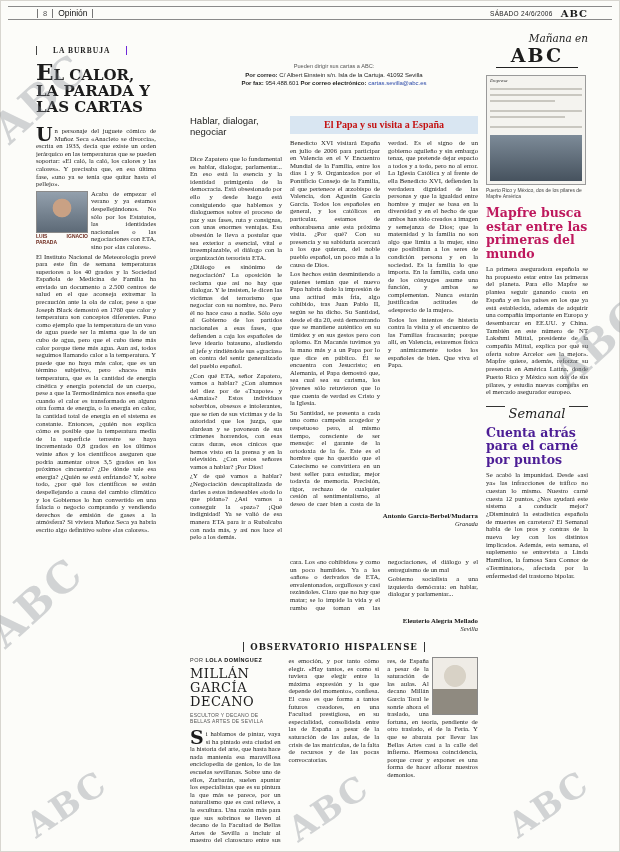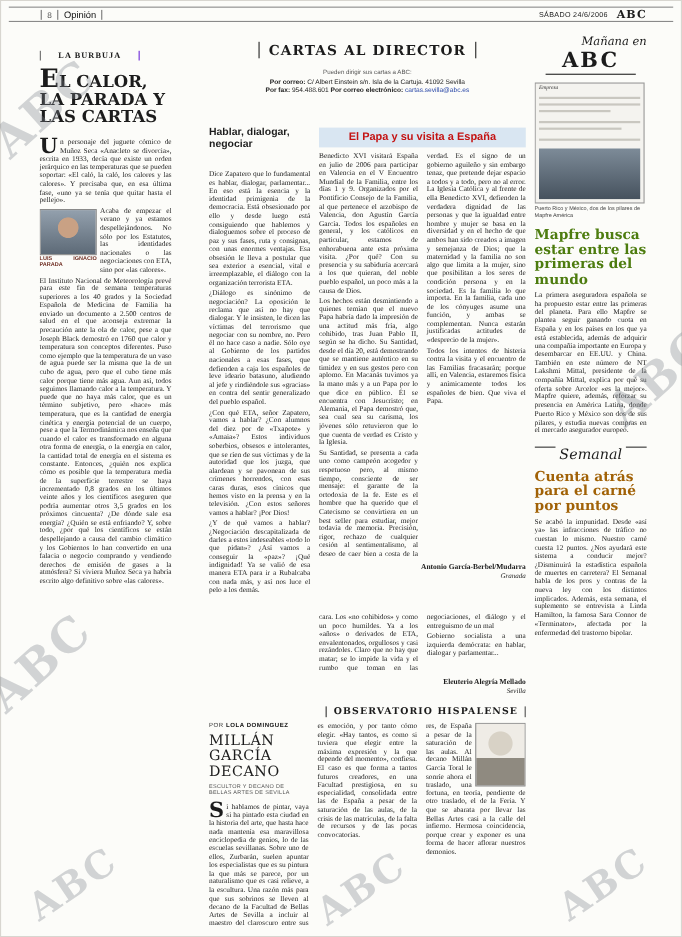--- a/index.html
+++ b/index.html
@@ -53,37 +53,37 @@
                  font-family:"DejaVu Serif",serif;font-size:12.5px;font-weight:bold;letter-spacing:1px}
   .cartas-header span{border-left:1.5px solid #222;border-right:1.5px solid #222;padding:0 8px}
   .cartas-info{position:absolute;left:206px;top:62px;width:256px;text-align:center;
                font-family:"Liberation Sans",sans-serif;font-size:6px;line-height:8.5px;color:#222}
   .cartas-info .lbl{font-weight:bold}
   .cartas-info .intro{font-size:5.6px;color:#555}
   .email{color:#2b49a8}
 
   
   .letter1{position:absolute;left:190px;top:116px;width:92px;height:522px;overflow:hidden}
-  .letter1 h3{font-family:"Liberation Sans",sans-serif;font-weight:bold;font-size:9.5px;line-height:10.5px;margin-bottom:18px}
+  .letter1 h3{font-family:"Liberation Sans",sans-serif;font-weight:normal;font-size:9.5px;line-height:10.5px;margin-bottom:18px}
 
   
   .letter2{position:absolute;left:290px;top:116px;width:188px}
-  .letter2-title{background:#d9e6f2;color:#c41212;font-family:Liberation Sans, sans-serif;
+  .letter2-title{background:#d9e6f2;color:#c41212;font-family:Liberation Serif, serif;
                  font-weight:bold;font-size:10px;line-height:18px;height:18px;text-align:center;margin-bottom:5px}
   .letter2-cols{column-count:2;column-gap:8px;column-fill:auto;height:370px;overflow:hidden}
   .sig{text-align:right;font-weight:bold;font-size:6.8px;line-height:8px;margin-top:3px}
   .sig-place{text-align:right;font-style:italic;font-size:6.4px;line-height:7px}
 
   
   .letter-cont{position:absolute;left:290px;top:558px;width:188px}
   .cont-cols{column-count:2;column-gap:8px;column-fill:auto;height:56px;overflow:hidden}
 
   
   .observatorio{position:absolute;left:190px;top:642px;width:288px;height:204px;overflow:hidden}
-  .obs-header{text-align:right;font-family:"DejaVu Serif",serif;font-size:8.5px;font-weight:bold;
+  .obs-header{text-align:center;font-family:"DejaVu Serif",serif;font-size:8.5px;font-weight:bold;
               letter-spacing:1px;margin-bottom:5px}
   .obs-header span{border-left:1px solid #333;border-right:1px solid #333;padding:0 6px}
   .obs-cols{display:flex;gap:8px;height:186px;overflow:hidden}
   .obs-col{width:90.6px}
   .byline{font-family:"Liberation Sans",sans-serif;font-size:5.5px;letter-spacing:.5px;color:#333;margin-bottom:4px}
   .byline b{font-weight:bold;color:#111}
   .obs-name{font-family:"DejaVu Serif",serif;font-size:13px;line-height:14px;letter-spacing:.5px;margin-bottom:3px}
   .obs-role{font-family:"Liberation Sans",sans-serif;font-size:5px;line-height:6px;color:#555;
             text-transform:uppercase;letter-spacing:.3px;margin-bottom:6px}
   .obs-photo{float:right;width:46px;height:58px;margin:0 0 2px 3px;border:1px solid #8a8a8a;
@@ -94,26 +94,26 @@
   .sidebar{position:absolute;left:486px;top:32px;width:102px;height:816px;overflow:hidden}
   .manana{font-style:italic;font-family:"DejaVu Serif",serif;font-size:10.5px;text-align:right}
   .abc-logo{font-family:"DejaVu Serif",serif;font-size:19px;font-weight:bold;text-align:center;
             letter-spacing:2px;line-height:21px;border-bottom:1.5px solid #222;margin:1px 10px 0 10px;padding-bottom:1px}
   .thumb{margin-top:7px;width:100px;height:110px;border:1px solid #9a9a9a;background:#f4f3ef;position:relative;overflow:hidden}
   .thumb-label{position:absolute;left:3px;top:2px;font-style:italic;font-size:5px;color:#333}
   .thumb-bar{position:absolute;left:3px;right:3px;height:2px;background:#c9c7c0}
   .thumb-photo{position:absolute;left:3px;right:3px;bottom:3px;height:46px;
                background:linear-gradient(180deg,#7d8b98,#46525e)}
   .thumb-caption{font-family:"Liberation Sans",sans-serif;font-size:5px;line-height:6px;color:#444;margin-top:2px}
-  .sb-h1{margin-top:7px;font-family:"DejaVu Serif",serif;font-weight:bold;font-size:12.5px;line-height:13.5px;color:#4d7c0f}
+  .sb-h1{margin-top:7px;font-family:"DejaVu Serif",serif;font-weight:bold;font-size:12.5px;line-height:13.5px;color:#be185d}
   .sb-body{margin-top:5px;font-size:6.7px;line-height:7.7px;text-align:justify}
   .semanal{display:flex;align-items:flex-start;gap:4px;margin-top:10px}
   .semanal .rule{flex:1;height:1px;background:#333}
   .semanal .word{font-family:"DejaVu Serif",serif;font-style:italic;font-size:13px}
-  .sb-h2{margin-top:5px;font-family:"DejaVu Serif",serif;font-weight:bold;font-size:12.5px;line-height:13.5px;color:#a16207}
+  .sb-h2{margin-top:5px;font-family:"DejaVu Serif",serif;font-weight:bold;font-size:12.5px;line-height:13.5px;color:#4c1d95}
 </style>
 </head>
 <body>
 
 <div class="page">
 
   <div class="topbar">
     <div class="topbar-left">
       <span class="tick"></span>
       <span class="pagenum">8</span>
@@ -147,23 +147,20 @@
       <p><span class="dropcap">U</span><span>n personaje del juguete cómico de Muñoz Seca «Anacleto se divorcia», escrita en 1933, decía que existe un orden jerárquico en las temperaturas que se pueden soportar: «El caló, la caló, los calores y las calores». Y precisaba que, en esa última fase, «uno ya se tenía que quitar hasta el pellejo».</span></p>
       <div class="mugshot-wrap">
         <div class="mugshot"></div>
         <div class="mug-caption">LUIS IGNACIO PARADA</div>
       </div>
       <p>Acaba de empezar el verano y ya estamos despellejándonos. No sólo por los Estatutos, las identidades nacionales o las negociaciones con ETA, sino por «las calores».</p>
       <p>El Instituto Nacional de Meteorología prevé para este fin de semana temperaturas superiores a los 40 grados y la Sociedad Española de Medicina de Familia ha enviado un documento a 2.500 centros de salud en el que aconseja extremar la precaución ante la ola de calor, pese a que Joseph Black demostró en 1760 que calor y temperatura son conceptos diferentes. Puso como ejemplo que la temperatura de un vaso de agua puede ser la misma que la de un cubo de agua, pero que el cubo tiene más calor porque tiene más agua. Aun así, todos seguimos llamando calor a la temperatura. Y puede que no haya más calor, que es un término subjetivo, pero «hace» más temperatura, que es la cantidad de energía cinética y energía potencial de un cuerpo, pese a que la Termodinámica nos enseña que cuando el calor es transformado en alguna otra forma de energía, o la energía en calor, la cantidad total de energía en el sistema es constante. Entonces, ¿quién nos explica cómo es posible que la temperatura media de la superficie terrestre se haya incrementado 0,8 grados en los últimos veinte años y los científicos aseguren que podría aumentar otros 3,5 grados en los próximos cincuenta? ¿De dónde sale esa energía? ¿Quién se está enfriando? Y, sobre todo, ¿por qué los científicos se están despellejando a causa del cambio climático y los Gobiernos lo han convertido en una falacia o negocio comprando y vendiendo derechos de emisión de gases a la atmósfera? Si viviera Muñoz Seca ya habría escrito algo definitivo sobre «las calores».</p>
     </div>
   </div>
 
-  <div class="cartas-header">
-    <span>CARTAS AL DIRECTOR</span>
-  </div>
   <div class="cartas-info">
     <div class="intro">Pueden dirigir sus cartas a ABC:</div>
     <div>
       <span class="lbl">Por correo:</span>
       <span>C/ Albert Einstein s/n. Isla de la Cartuja. 41092 Sevilla</span>
     </div>
     <div>
       <span class="lbl">Por fax:</span>
       <span>954.488.601</span>
       <span class="lbl">Por correo electrónico:</span>

